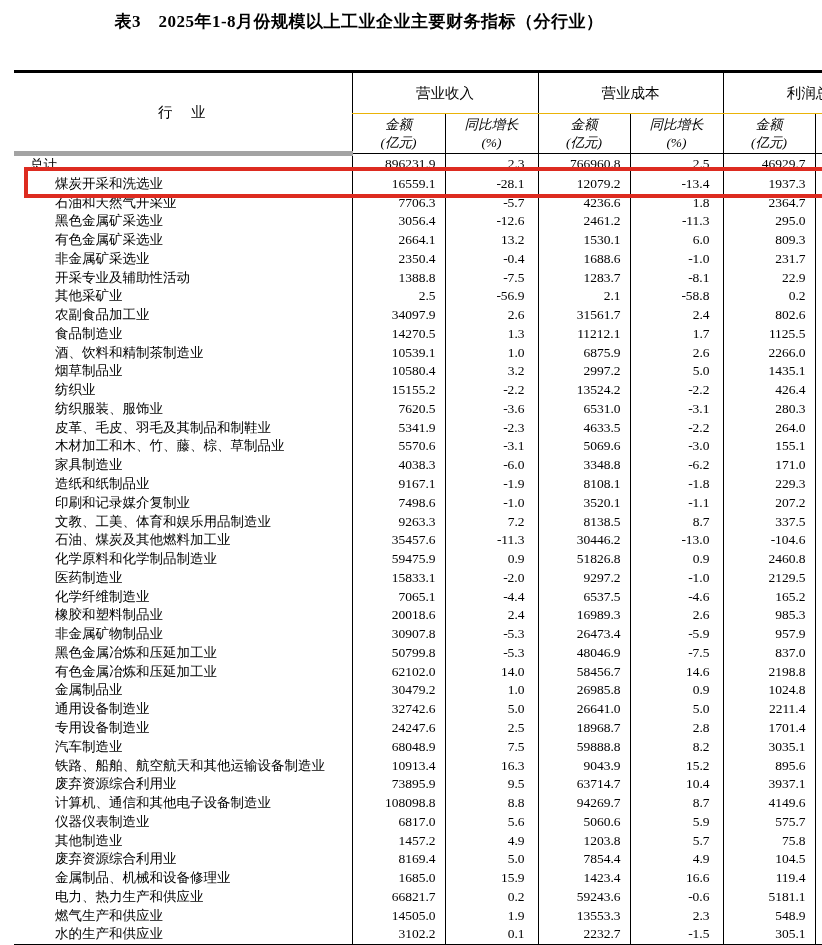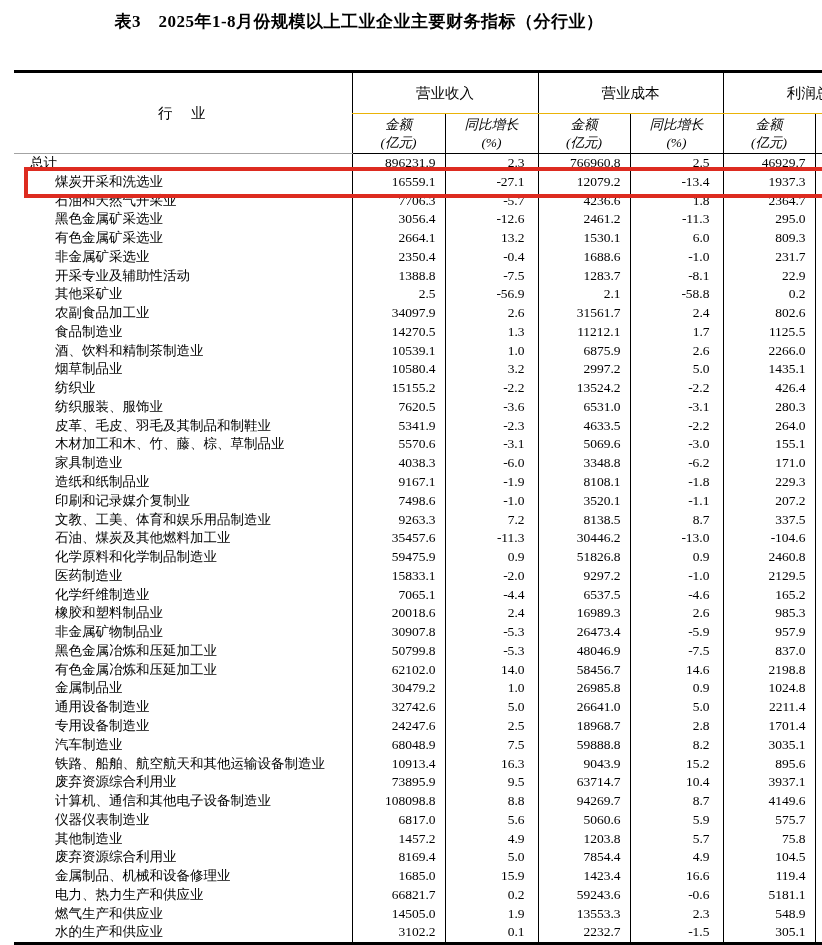--- a/index.html
+++ b/index.html
@@ -49,21 +49,21 @@
     font-weight: normal;
     padding: 0;
     text-align: center;
     vertical-align: middle;
   }
   tr.group-row th { height: 40px; font-size: 14.5px; }
   tr.sub-row th { height: 39px; font-size: 13.5px; line-height: 18px; font-style: italic; }
   th.industry-head {
     font-size: 14.5px;
     letter-spacing: 2px;
-    border-bottom: 1px solid #a3a3a3;
+    border-bottom: 5px solid #a3a3a3;
   }
   th.grp {
     border-left: 1px solid #000;
     border-bottom: 1px solid #eab308;
   }
   tr.sub-row th {
     border-left: 1px solid #000;
     border-bottom: 1px solid #000;
   }
 
@@ -153,21 +153,21 @@
           <td class="num amt">896231.9</td>
           <td class="num pct">2.3</td>
           <td class="num amt">766960.8</td>
           <td class="num pct">2.5</td>
           <td class="num amt">46929.7</td>
           <td class="num cut"></td>
         </tr>
         <tr>
           <td class="industry">煤炭开采和洗选业</td>
           <td class="num amt">16559.1</td>
-          <td class="num pct">-27.1</td>
+          <td class="num pct">-28.1</td>
           <td class="num amt">12079.2</td>
           <td class="num pct">-13.4</td>
           <td class="num amt">1937.3</td>
           <td class="num cut"></td>
         </tr>
         <tr>
           <td class="industry">石油和天然气开采业</td>
           <td class="num amt">7706.3</td>
           <td class="num pct">-5.7</td>
           <td class="num amt">4236.6</td>

